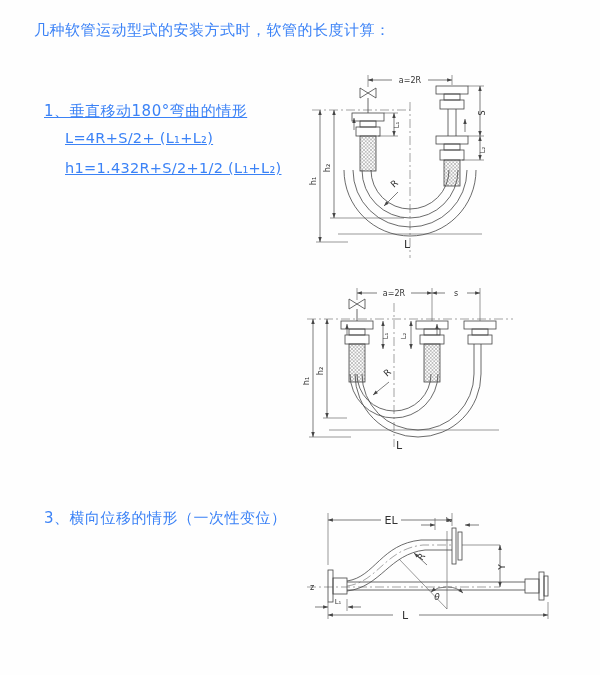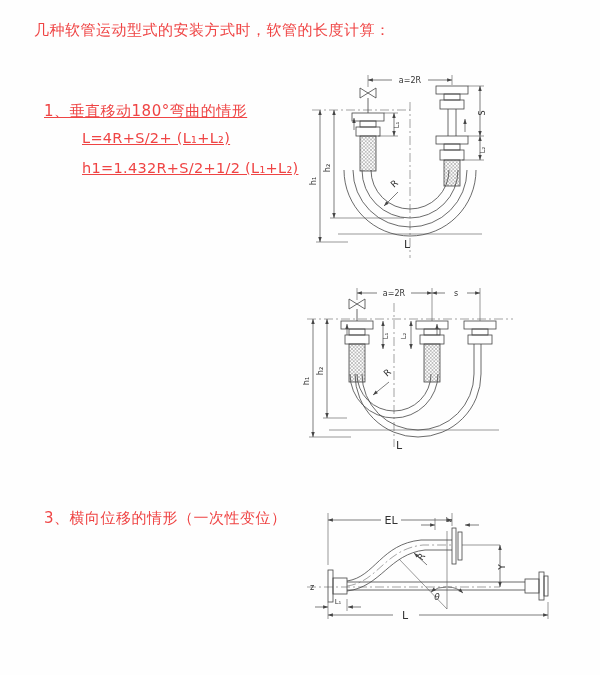--- a/index.html
+++ b/index.html
@@ -1,21 +1,21 @@
 <!DOCTYPE html>
 <html><head>
 <meta charset="utf-8">
 <style>
   html,body{margin:0;padding:0;}
   body{width:600px;height:675px;background:#ffffff;font-family:"DejaVu Sans","Liberation Sans",sans-serif;}
-  .page{position:relative;width:600px;height:675px;background:#fefefe;overflow:hidden;color:#ef4444;}
+  .page{position:relative;width:600px;height:675px;background:#fefefe;overflow:hidden;color:#3b82f6;}
   .title{position:absolute;left:34px;top:21px;font-size:15px;letter-spacing:.5px;white-space:nowrap;}
   .section{position:absolute;left:44px;}
   .heading{font-size:15px;letter-spacing:.5px;white-space:nowrap;}
-  .flist{margin-top:9px;margin-left:38px;}
+  .flist{margin-top:9px;margin-left:21px;}
   .formula{height:30px;font-size:14.5px;letter-spacing:.3px;white-space:nowrap;}
   .diag{position:absolute;}
   
   .ln{stroke:#454545;fill:none;stroke-width:.8;}
   .thin{stroke:#555;fill:none;stroke-width:.6;}
   .cl{stroke:#666;fill:none;stroke-width:.6;stroke-dasharray:9 3 2 3;}
   .dim{stroke:#454545;fill:none;stroke-width:.7;}
   text.dlab{fill:#333;font-family:"DejaVu Sans",sans-serif;}
 </style>
 </head>

